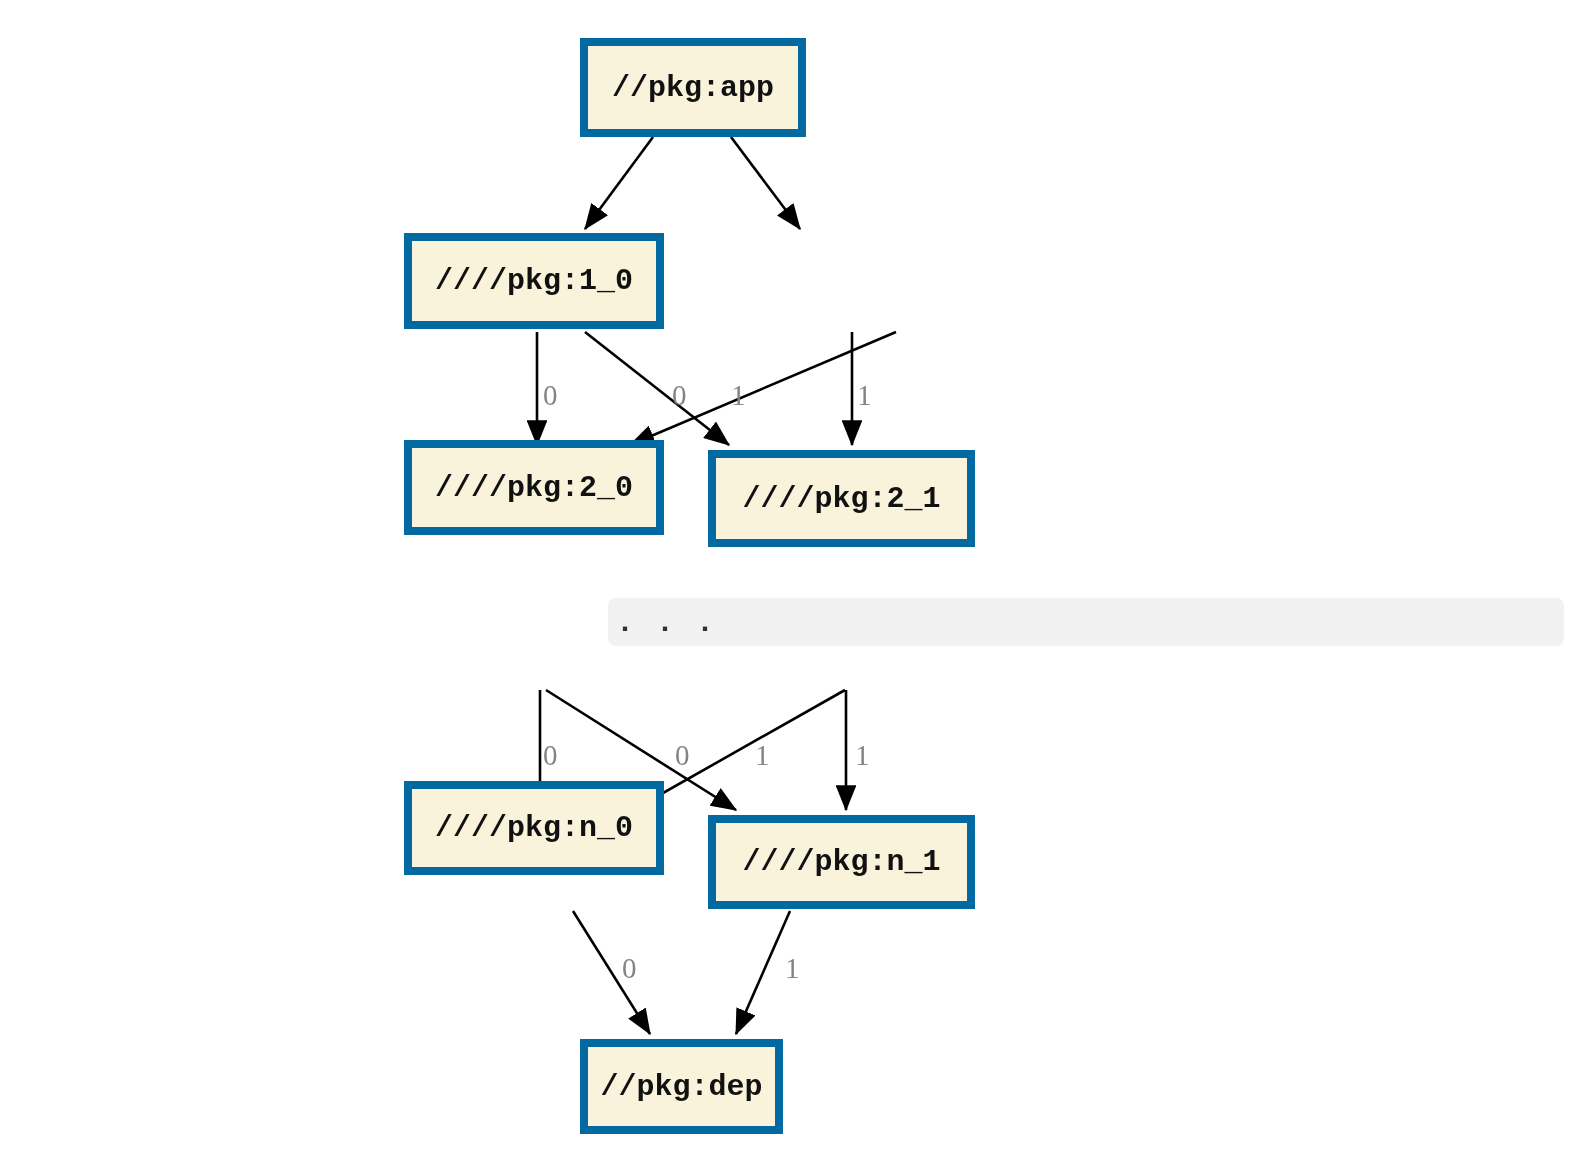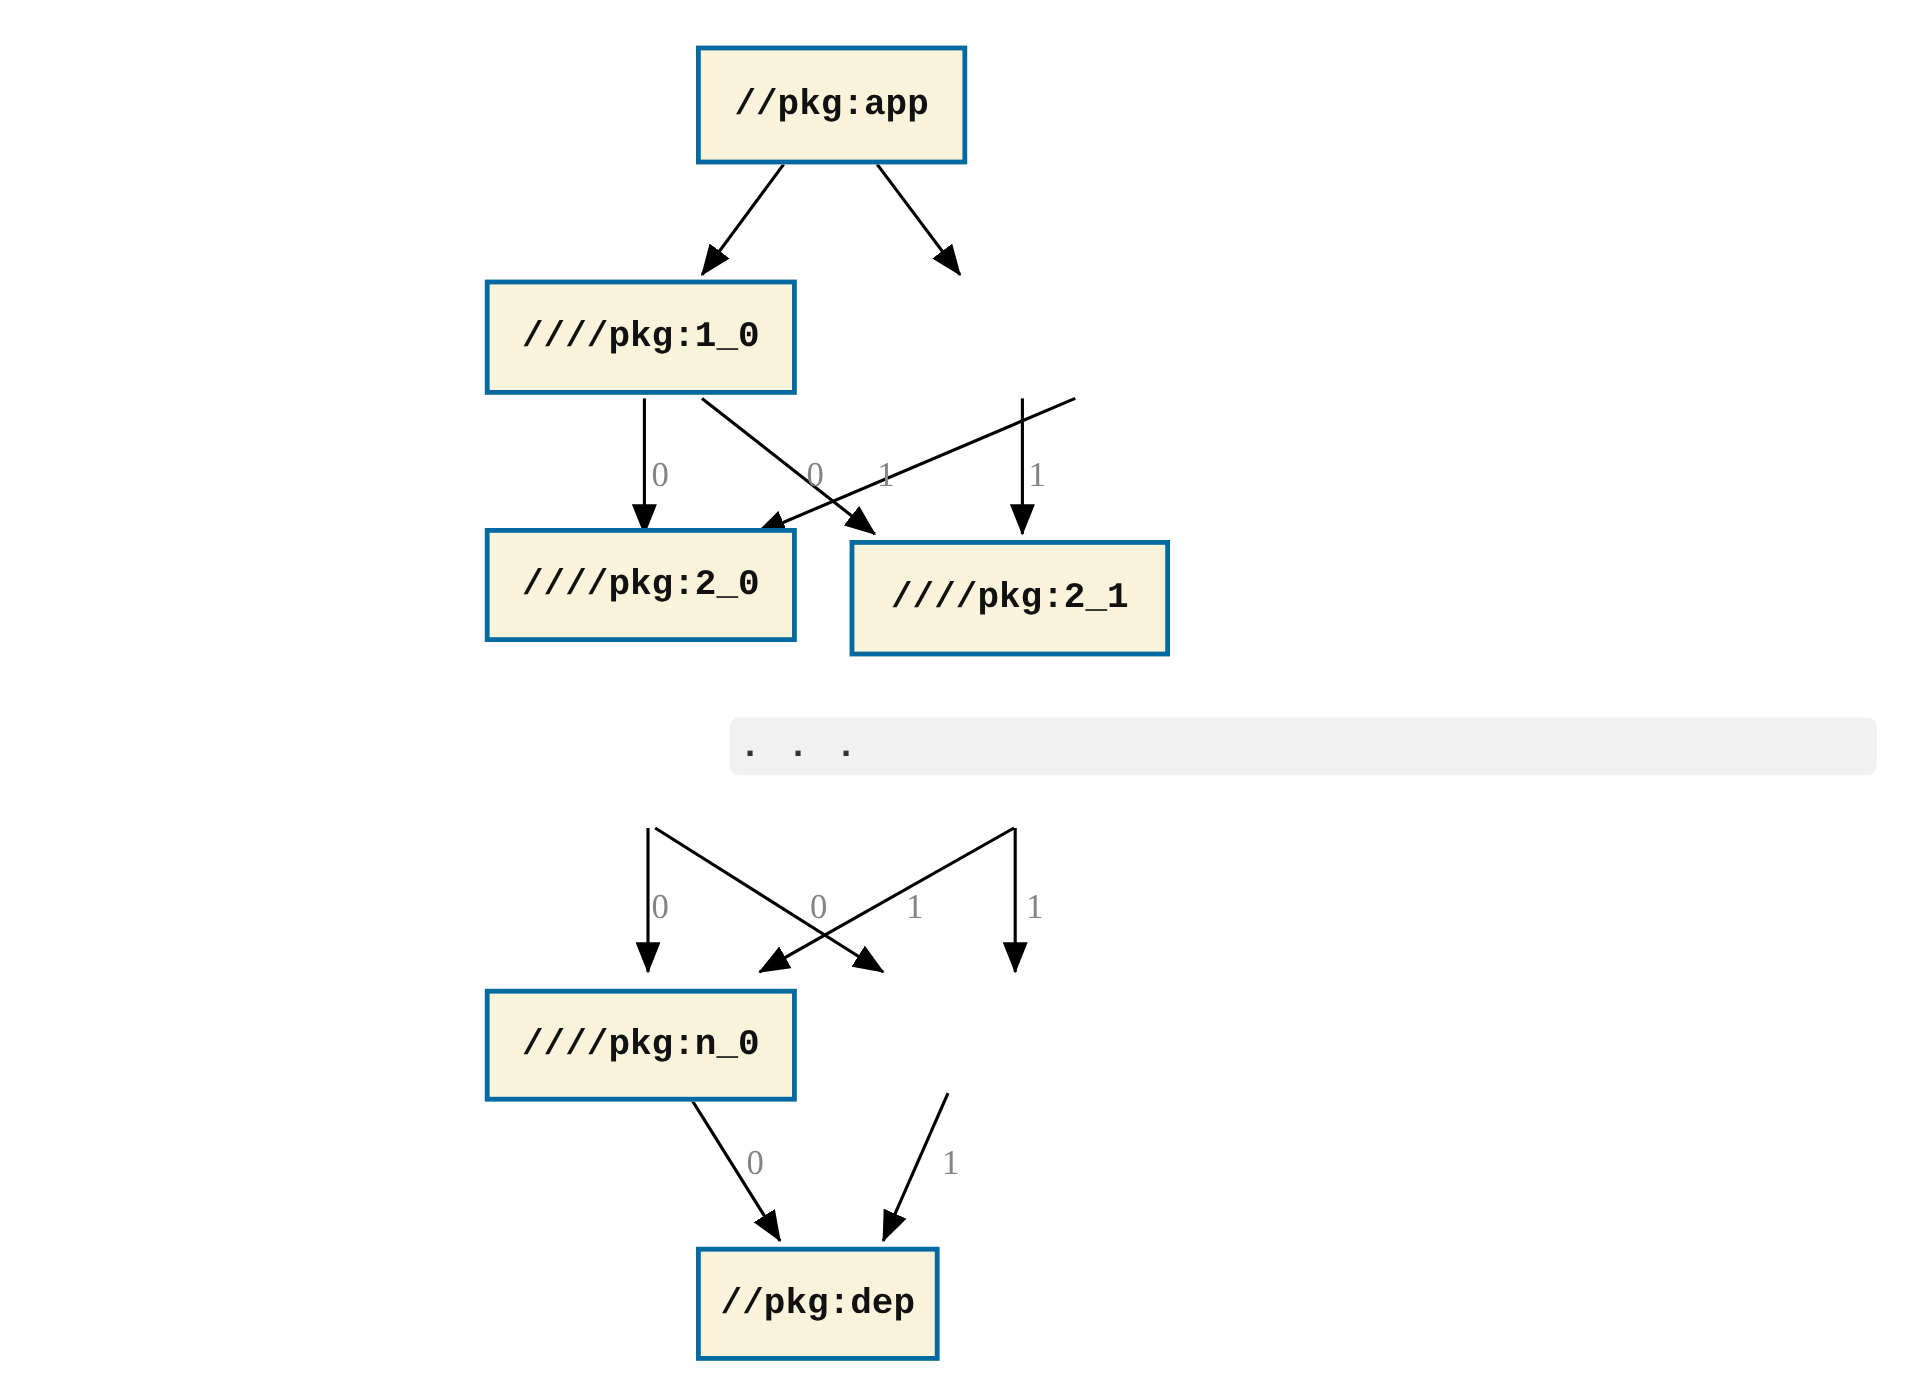--- a/index.html
+++ b/index.html
@@ -29,21 +29,21 @@
   }
   .elabel {
     font-family: "Liberation Serif", "DejaVu Serif", serif;
     font-size: 29px;
     fill: #848484;
   }
   .node {
     position: absolute;
     box-sizing: border-box;
     background: #faf3dc;
-    border: 4px solid #0369a1;
+    border: 8px solid #0369a1;
     display: flex;
     align-items: center;
     justify-content: center;
   }
   .node span {
     font-family: "Liberation Mono", "DejaVu Sans Mono", monospace;
     font-weight: bold;
     font-size: 30px;
     color: #111111;
     white-space: pre;
@@ -126,22 +126,25 @@
   </div>
 
   <div class="node" style="left:708px;top:450px;width:267px;height:97px">
     <span>////pkg:2_1</span>
   </div>
 
   <div class="ellipsis-strip">
     <span>. . .</span>
   </div>
 
-  <div class="node" style="left:404px;top:824px;width:260px;height:94px">
+  <div class="node" style="left:404px;top:781px;width:260px;height:94px">
     <span>////pkg:n_0</span>
   </div>
 
+  <div class="node" style="left:708px;top:815px;width:267px;height:94px">
+    <span>////pkg:n_1</span>
+  </div>
 
   <div class="node" style="left:580px;top:1039px;width:203px;height:95px">
     <span>//pkg:dep</span>
   </div>
 
 </div>
 
 </body></html>

